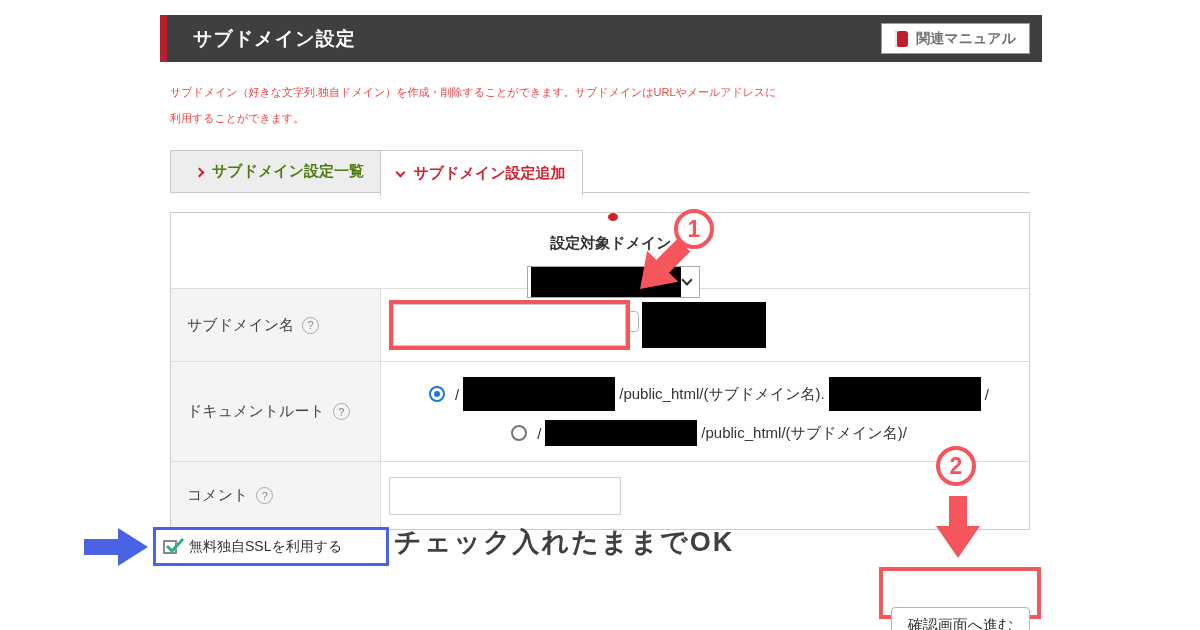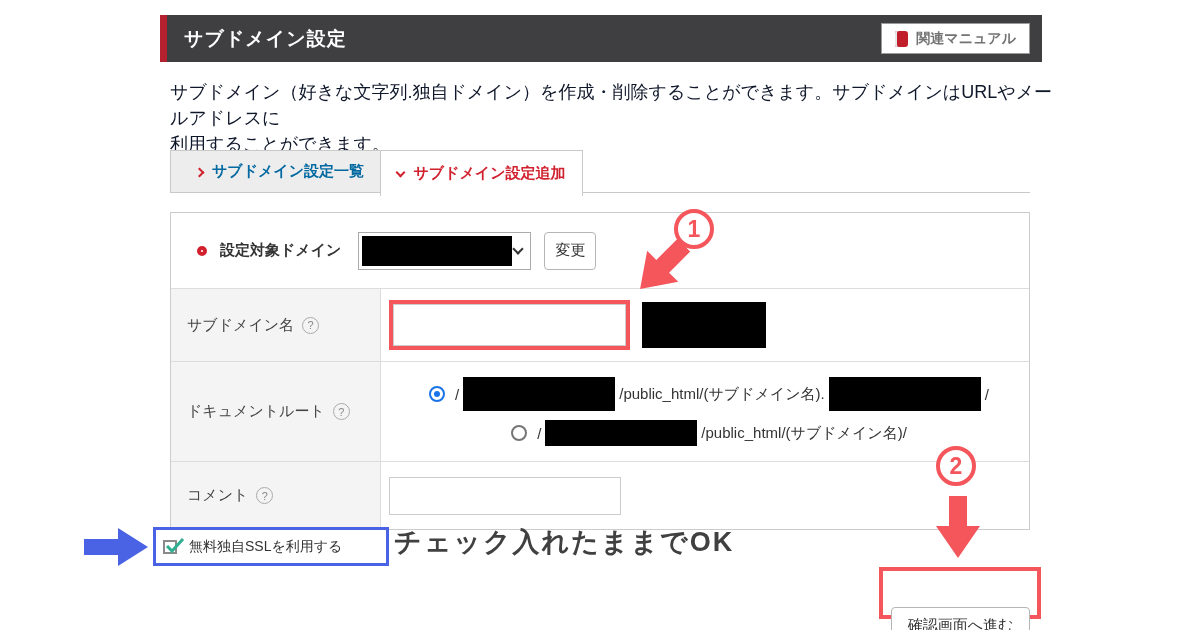--- a/index.html
+++ b/index.html
@@ -2,40 +2,40 @@
 <html><head>
 <meta charset="utf-8">
 <style>
   * { margin:0; padding:0; box-sizing:border-box; }
   html,body { width:1200px; height:630px; }
   body { font-family:"Liberation Sans","DejaVu Sans",sans-serif; background:#fff; position:relative; overflow:hidden; }
   .abs { position:absolute; }
 
   
   .header { left:160px; top:15px; width:882px; height:47px; background:#3f3f41; border-left:7px solid #b5212e; display:flex; align-items:center; }
-  .header-title { color:#fff; font-size:19px; font-weight:bold; padding-left:17px; letter-spacing:1px; }
+  .header-title { color:#fff; font-size:19px; font-weight:bold; padding-left:17px; letter-spacing:1px;margin-left:9px; }
   .manual-btn { position:absolute; right:12px; top:8px; height:31px; background:#fff; border:1px solid #9a9a9a; display:flex; align-items:center; gap:8px; padding:0 13px; font-size:14px; font-weight:bold; color:#737373; cursor:pointer; }
   .book-icon { width:13px; height:16px; background:#c01e2a; border-radius:2px 3px 3px 2px; box-shadow:inset 2px 0 0 #e8e8e8; }
 
   
-  .desc { left:170px; top:79px; width:900px; font-size:18px; color:#0f172a; line-height:26px; }
+  .desc { left:170px; top:79px; width:900px; font-size:11px; color:#ef4444; line-height:26px; }
 
   
   .tab { top:150px; height:43px; display:flex; align-items:center; justify-content:center; gap:9px; font-size:15px; font-weight:bold; border:1px solid #c9c9c9; cursor:pointer; }
-  .tab1 { left:170px; width:220px; background:#ededed; color:#0369a1; }
+  .tab1 { left:170px; width:220px; background:#ededed; color:#4d7c0f; }
   .tab2 { left:380px; width:203px; background:#fff; color:#d1212f; height:46px; border-bottom:none; z-index:2; }
   .tab-underline { left:170px; top:192px; width:860px; height:1px; background:#c9c9c9; }
   .chev { width:7px; height:7px; border-right:2px solid #d1212f; border-bottom:2px solid #d1212f; display:inline-block; }
   .chev-right { transform:rotate(-45deg); margin-top:1px; }
   .chev-down { transform:rotate(45deg); margin-top:-3px; }
 
   
   .settings-table { left:170px; top:212px; width:860px; border:1px solid #ccc; background:#fff; }
   .trow { display:flex; border-top:1px solid #ddd; }
-  .trow:first-child { border-top:none; }
+  .trow:first-child { border-top:none;flex-direction:column; }
   .th { width:210px; background:#f4f4f4; border-right:1px solid #ddd; display:flex; align-items:center; gap:8px; padding-left:16px; font-size:15px; color:#444; }
   .td { flex:1; display:flex; align-items:center; padding-left:8px; }
   .row-domain { height:75px; align-items:center; display:flex; padding-left:26px; gap:13px; }
   .row-sub { height:73px; }
   .row-doc { height:100px; }
   .row-com { height:68px; }
   .ring-icon { width:10px; height:10px; border:4px solid #d1212f; border-radius:50%; }
   .domain-label { font-size:15px; font-weight:bold; color:#333; margin-right:4px; }
   .select-box { width:173px; height:38px; border:1px solid #aaa; background:#fff; display:flex; align-items:center; justify-content:space-between; padding:0 8px 0 3px; cursor:pointer; }
   .caret { width:8px; height:8px; border-right:2px solid #333; border-bottom:2px solid #333; transform:rotate(45deg); margin-top:-4px; }

